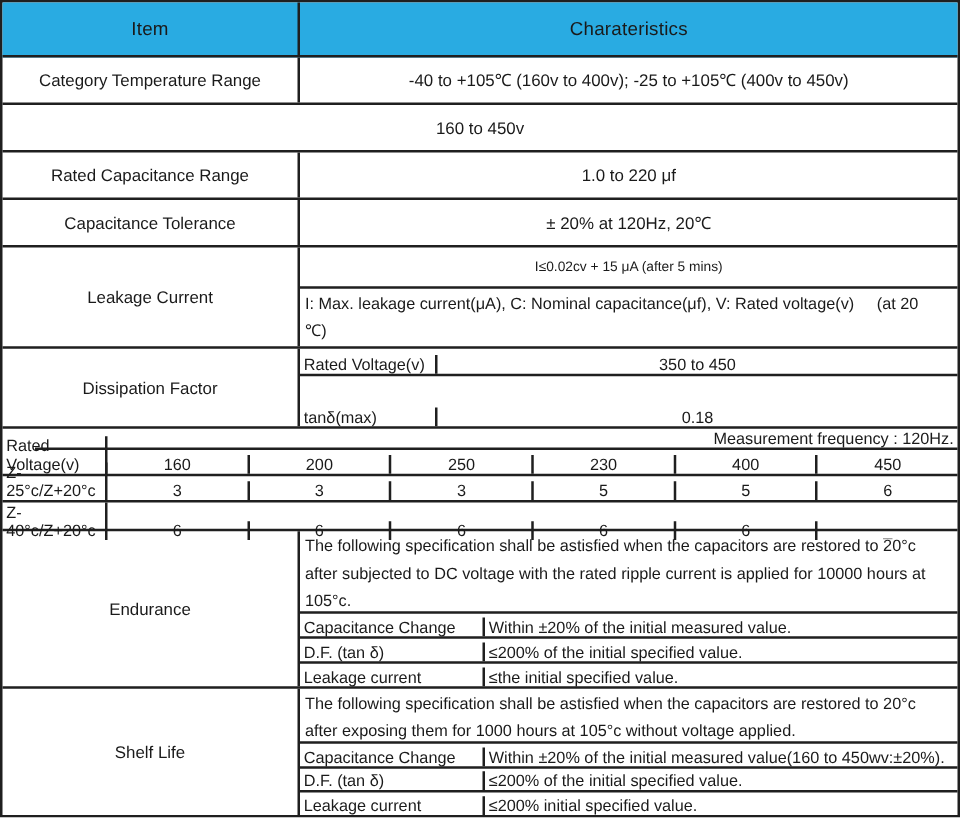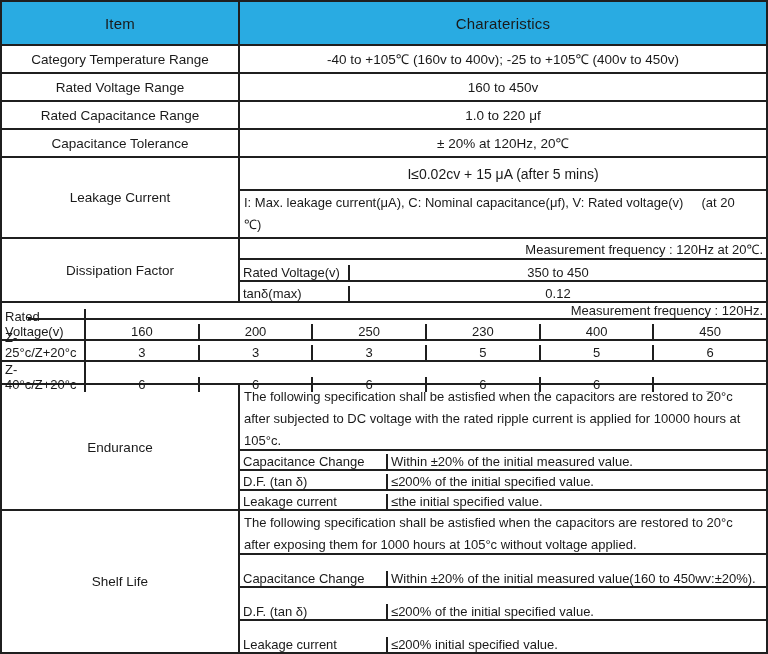--- a/index.html
+++ b/index.html
@@ -31,21 +31,21 @@
   .char-stack {
     flex:1 1 auto; min-width:0;
     display:flex; flex-direction:column;
     align-items:stretch; justify-content:flex-start;
     padding:0;
   }
   .header-row { height:44px; }
   .header-row .item-cell, .header-row .char-cell {
     font-size:15px; letter-spacing:0.2px;
   }
-  .simple-row { height:28px; }
+  .simple-row { height:38px; }
   .sub-line { border-bottom:2px solid #1f1f1f; display:flex; align-items:center; }
   .sub-line.no-border { border-bottom:none; }
   .centered { justify-content:center; text-align:center; }
   .note-line {
     justify-content:flex-end; text-align:right;
     font-size:13px; padding:0 3px;
   }
   .pre-text {
     white-space:pre; overflow:hidden;
     font-size:13px; line-height:22px;
@@ -60,21 +60,21 @@
   }
   .grid-row > div:last-child { border-right:none; }
   .gr-label { flex:0 0 110px; justify-content:flex-start; }
   .gr-label-sm { flex:0 0 84px; justify-content:flex-start; padding-right:1px; }
   .gr-val { flex:1 1 0; justify-content:center; text-align:center; }
   .spec-name { flex:0 0 148px; justify-content:flex-start; }
   .spec-val { flex:1 1 0; justify-content:flex-start; text-align:left; }
   .dim { color:#8a8a8a; }
 
   
-  .leakage-formula { height:33px; font-size:14px; }
+  .leakage-formula { height:33px; font-size:11px; }
   .leakage-desc   { flex:1; align-items:flex-start; }
   .df-note   { height:21px; }
   .df-grid-1 { height:22px; }
   .df-grid-2 { flex:1; }
   .st-note   { height:21px;margin-left:26px; }
   .st-grid   { height:21px; }
   .st-grid-last { flex:1; border-bottom:none; }
   .para-block { height:66px; }
   .para-block-2 { height:44px; }
   .spec-row { flex:1; }
@@ -88,21 +88,20 @@
     <div class="item-cell">Item</div>
     <div class="char-cell">Charateristics</div>
   </div>
 
   <div class="row simple-row">
     <div class="item-cell">Category Temperature Range</div>
     <div class="char-cell">-40 to +105℃ (160v to 400v); -25 to +105℃ (400v to 450v)</div>
   </div>
 
   <div class="row simple-row">
-    <div class="item-cell">Rated Voltage Range</div>
     <div class="char-cell">160 to 450v</div>
   </div>
 
   <div class="row simple-row">
     <div class="item-cell">Rated Capacitance Range</div>
     <div class="char-cell">1.0 to 220 μf</div>
   </div>
 
   <div class="row simple-row">
     <div class="item-cell">Capacitance Tolerance</div>
@@ -116,28 +115,27 @@
       <div class="sub-line no-border leakage-desc">
         <span class="pre-text">I: Max. leakage current(μA), C: Nominal capacitance(μf), V: Rated voltage(v)     (at 20
 ℃)</span>
       </div>
     </div>
   </div>
 
   <div class="row" style="height:64px;">
     <div class="item-cell">Dissipation Factor</div>
     <div class="char-stack">
-      <div class="sub-line note-line df-note">Measurement frequency : 120Hz at 20℃.</div>
       <div class="sub-line grid-row df-grid-1">
         <div class="gr-label">Rated Voltage(v)</div>
         <div class="gr-val">350 to 450</div>
       </div>
       <div class="sub-line no-border grid-row df-grid-2">
         <div class="gr-label">tanδ(max)</div>
-        <div class="gr-val">0.12</div>
+        <div class="gr-val">0.18</div>
       </div>
     </div>
   </div>
 
   <div class="row" style="height:82px;">
     <div class="char-stack">
       <div class="sub-line note-line st-note">Measurement frequency : 120Hz.</div>
       <div class="sub-line grid-row st-grid">
         <div class="gr-label-sm">Rated Voltage(v)</div>
         <div class="gr-val">160</div>

